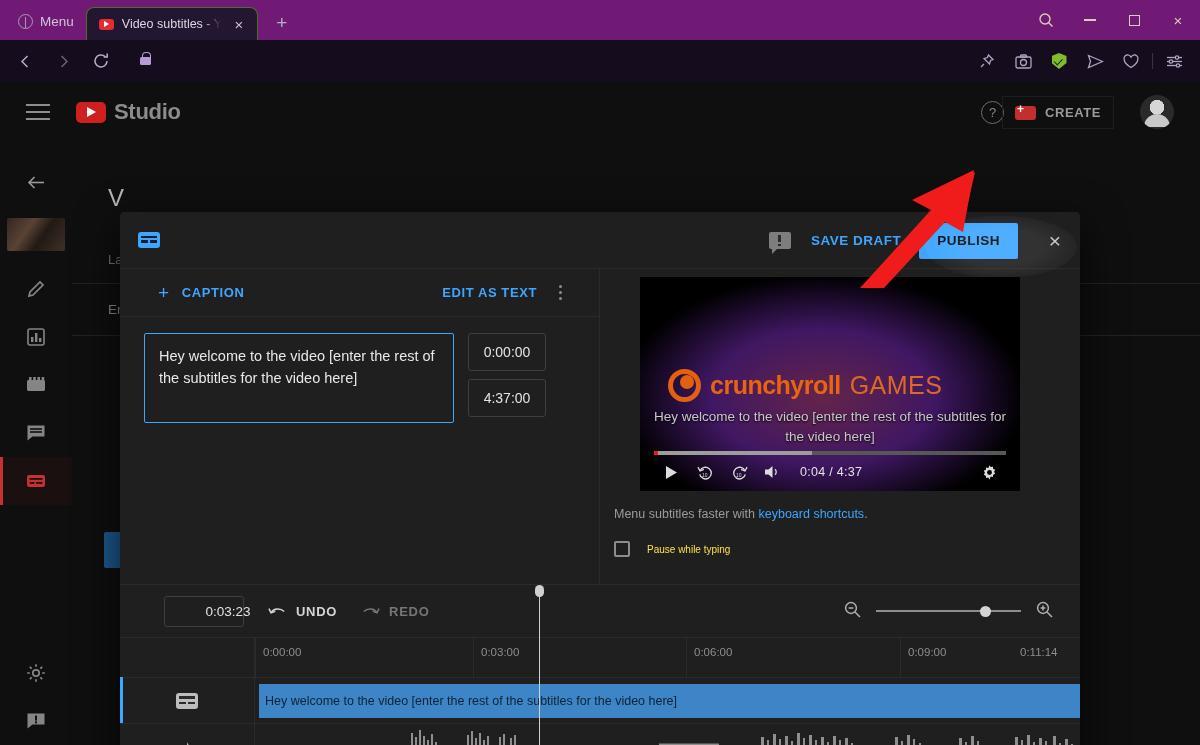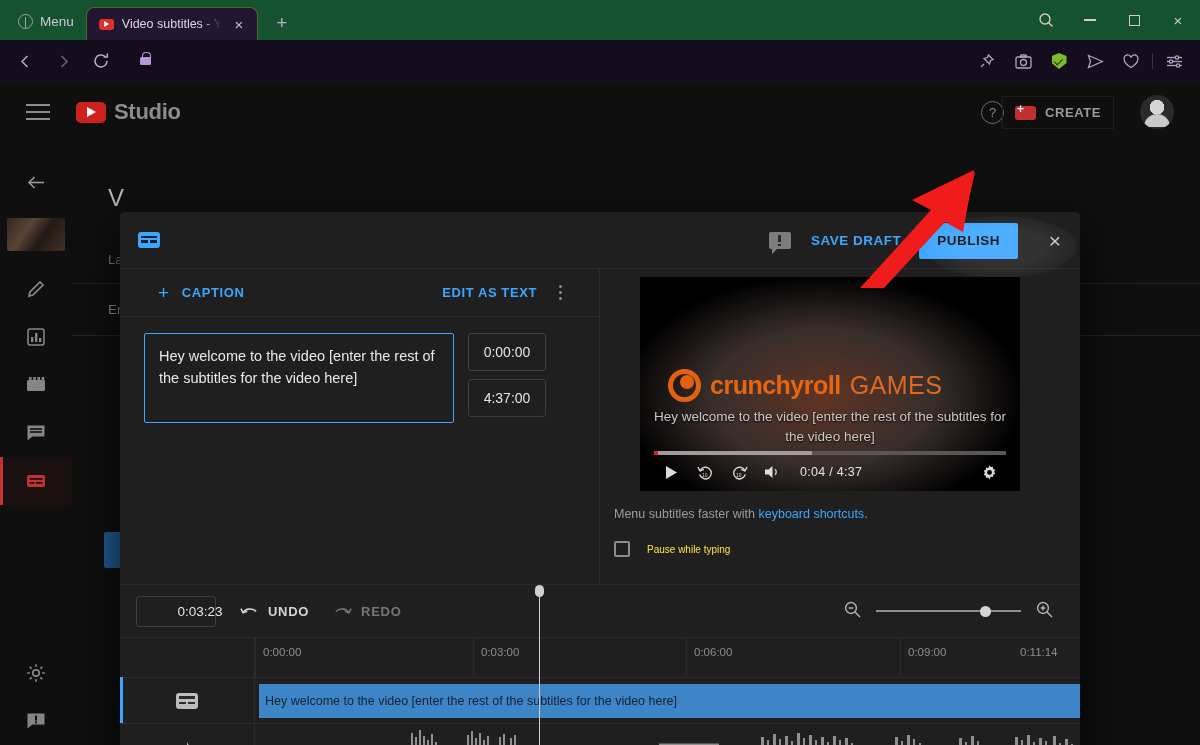--- a/index.html
+++ b/index.html
@@ -7,21 +7,21 @@
     width: 1200px; height: 745px;
     background: #0d0714;
     font-family: "Liberation Sans", sans-serif;
     overflow: hidden;
   }
   #app { position: relative; width: 1200px; height: 745px; }
 
   
   .browser-tabbar {
     position: absolute; left: 0; top: 0; width: 1200px; height: 40px;
-    background: #14532d;
+    background: #701a75;
     display: flex; align-items: flex-end;
   }
   .menu-btn {
     display: flex; align-items: center; gap: 7px;
     height: 28px; margin: 0 6px 5px 12px; padding: 0 6px;
     color: #cfc4d8; font-size: 13.5px;
   }
   .menu-ring {
     width: 15px; height: 15px; border: 1.4px solid #a79bb2; border-radius: 50%;
     position: relative;
@@ -219,21 +219,21 @@
   }
   .time-col { display:flex; flex-direction:column; gap:8px; }
   .time-chip {
     width:78px; height:38px; border:1px solid #3f3f3f; border-radius:3px;
     display:flex; align-items:center; justify-content:center;
     color:#e4e4e4; font-size:14px;
   }
   .right-pane { flex:1; padding:0 0 0 0; position:relative; }
   .video {
     position:relative; margin:8px 0 0 40px; width:380px; height:214px;
-    background:#404040; overflow:hidden;
+    background:#4c1d95; overflow:hidden;
   }
   .vid-glow { position:absolute; inset:0; background:radial-gradient(ellipse at 48% 56%, rgba(120,42,12,.55) 0%, rgba(40,12,4,.35) 40%, #000 72%); }
   .cr-logo { position:absolute; left:28px; top:92px; display:flex; align-items:center; gap:9px; }
   .cr-mark { width:33px; height:33px; border-radius:50%; border:5px solid #e2600f; position:relative; }
   .cr-mark::after{content:"";position:absolute;left:7px;top:1px;width:14px;height:14px;border-radius:50%;background:#e2600f;}
   .cr-name { font-size:25px; font-weight:700; color:#e8650f; letter-spacing:-.5px; }
   .cr-games { font-size:25px; font-weight:400; color:#dd6a22; letter-spacing:.5px; }
   .vid-caption {
     position:absolute; left:12px; right:12px; top:130px; text-align:center;
     color:#c9c9c9; font-size:13.5px; line-height:1.45; text-shadow:0 1px 2px #000;
@@ -248,21 +248,21 @@
   .hint { position:absolute; left:14px; top:238px; font-size:12.5px; color:#9b9b9b; }
   .hint a { color:#3ea6ff; text-decoration:none; }
   .pause-row { position:absolute; left:14px; top:272px; display:flex; align-items:center; gap:17px; }
   .checkbox { width:16px; height:16px; border:2px solid #8d8d8d; border-radius:2px; }
   .pause-label { font-size:10px; color:#fde047; font-weight:500; }
 
   
   .timeline { position:absolute; left:0; top:372px; width:960px; height:194px; border-top:1px solid #2b2b2b; background:#1f1f1f; }
   .tl-toolbar { height:52px; position:relative; display:flex; align-items:center; }
   .tl-time {
-    margin-left:16px; width:80px; height:31px; border:1px solid #3f3f3f; border-radius:3px;
+    margin-left:44px; width:80px; height:31px; border:1px solid #3f3f3f; border-radius:3px;
     display:flex; align-items:center; justify-content:center; color:#e2e2e2; font-size:13.5px;padding-left:48px;
   }
   .tl-btn { display:flex; align-items:center; gap:9px; margin-left:24px; font-size:13px; letter-spacing:.7px; font-weight:600; }
   .tl-btn.undo { color:#d5d5d5; }
   .tl-btn.redo { color:#767676; }
   .zoom-group { position:absolute; right:26px; display:flex; align-items:center; gap:14px; }
   .zoom-ico { color:#b0b0b0; }
   .zoom-slider { position:relative; width:145px; height:14px; display:flex; align-items:center; }
   .zoom-track { width:145px; height:2px; background:#8e8e8e; }
   .zoom-thumb { position:absolute; left:104px; top:2px; width:11px; height:11px; border-radius:50%; background:#d4d4d4; }

